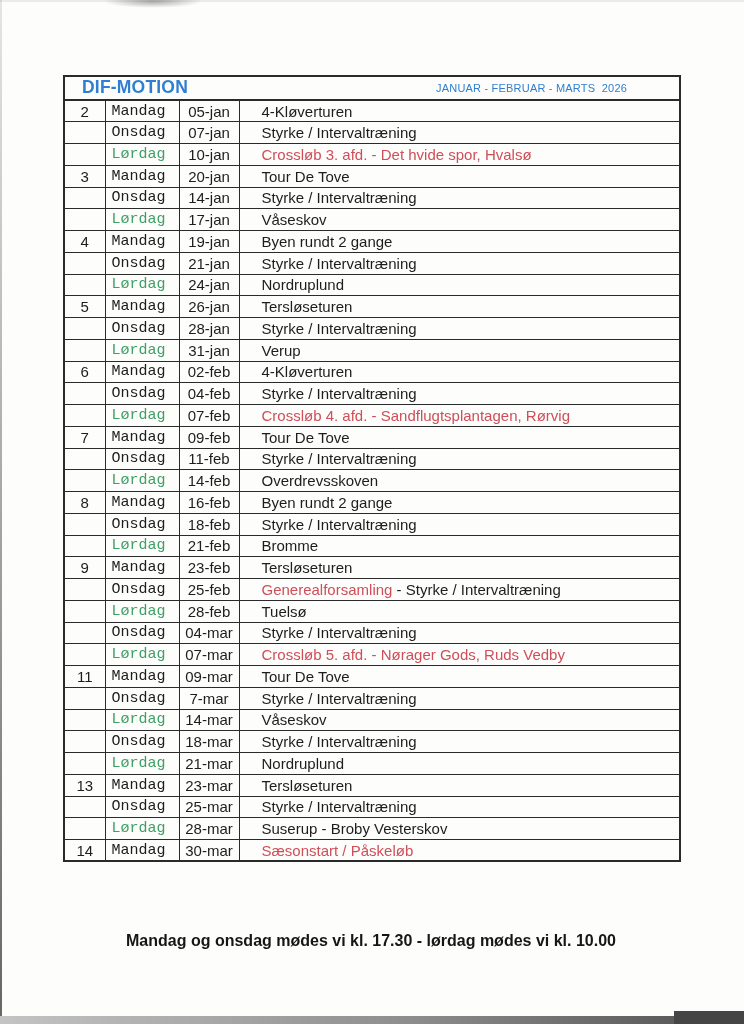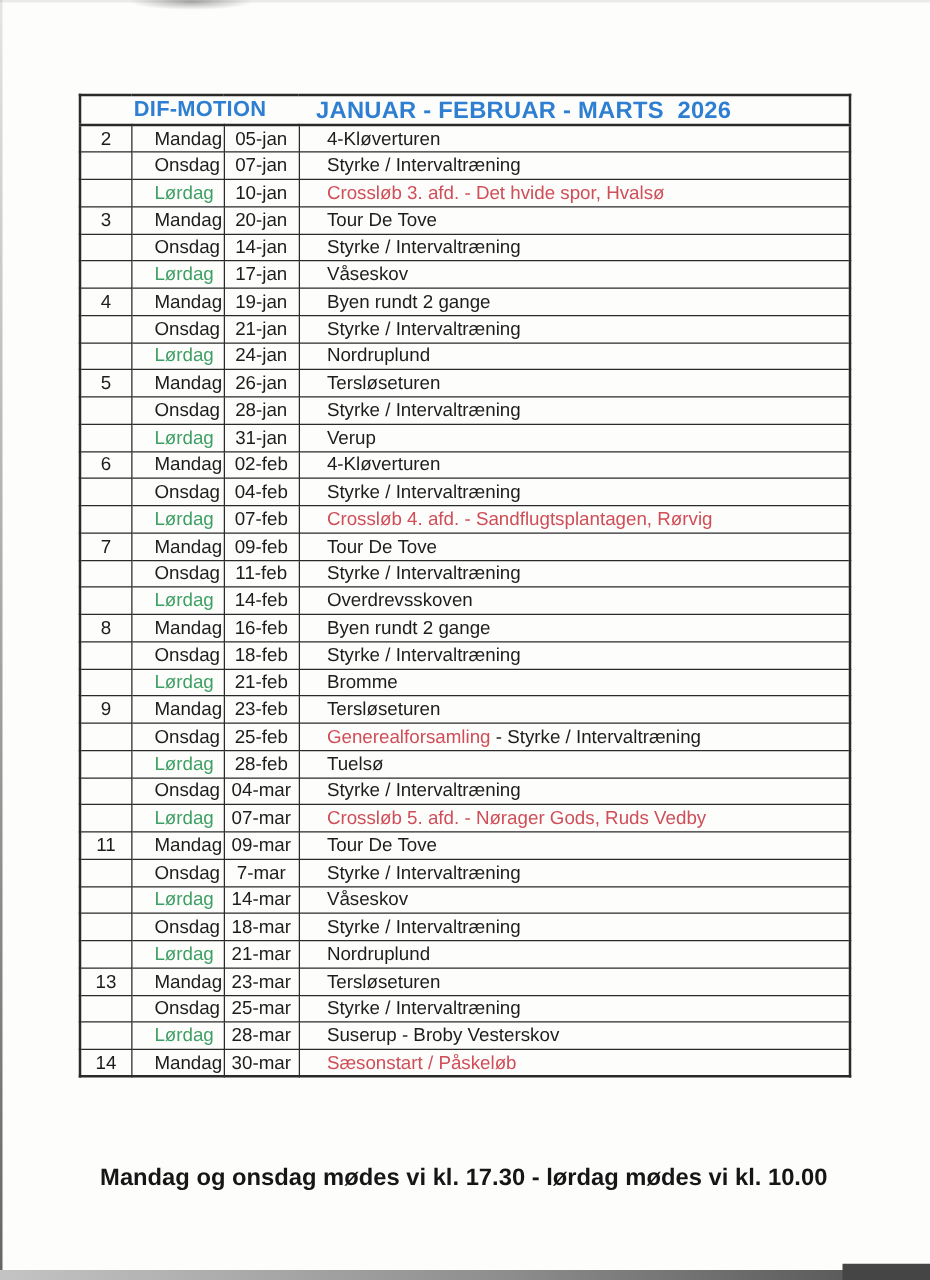--- a/index.html
+++ b/index.html
@@ -32,38 +32,38 @@
     border-collapse:collapse;table-layout:fixed;
     border:2.5px solid var(--line);
   }
   table.sched td, table.sched th{
     border:1.5px solid var(--line);
     font-size:15px;line-height:1;vertical-align:middle;
     overflow:hidden;white-space:nowrap;
   }
   tr.title-row td{height:24px;border-bottom:2px solid var(--line);}
   .title-flex{display:flex;align-items:center;width:100%;}
-  .title-left{color:var(--blue);font-weight:bold;font-size:17.5px;margin-left:42px;letter-spacing:.2px;}
-  .title-right{color:var(--blue);font-weight:bold;font-size:19px;margin-left:auto;margin-right:94px;white-space:pre;letter-spacing:.2px;}
+  .title-left{color:var(--blue);font-weight:bold;font-size:17.5px;margin-left:17px;letter-spacing:.2px;}
+  .title-right{color:var(--blue);font-weight:normal;font-size:11px;margin-left:auto;margin-right:52px;white-space:pre;letter-spacing:.2px;}
   tr.head-row th{
     height:23px;font-style:italic;font-weight:bold;font-size:15.5px;text-align:left;padding-left:4px;
   }
   tr.head-row th.c-uge{text-align:center;padding-left:0;}
   tr.head-row th.c-dato{text-align:center;padding-left:0;}
   tr.data{height:21.75px;}
   td.c-uge{text-align:center;}
-  td.c-dag{padding-left:18px;}
+  td.c-dag{padding-left:6px;font-family:Liberation Mono, monospace;}
   td.c-dato{text-align:center;}
   td.c-sted{padding-left:22px;}
   .green{color:var(--green);}
   .red{color:var(--red);}
 
   .footer-note{
     position:absolute;left:63px;top:932px;width:616px;
-    text-align:center;font-size:19px;font-weight:bold;color:#161616;
+    text-align:center;font-size:16px;font-weight:bold;color:#161616;
   }
 </style>
 </head>
 <body>
 
 <div class="edge-top"></div>
 <div class="edge-left"></div>
 <div class="smudge-top"></div>
 <div class="edge-bottom"></div>
 <div class="corner-bottom-right"></div>

